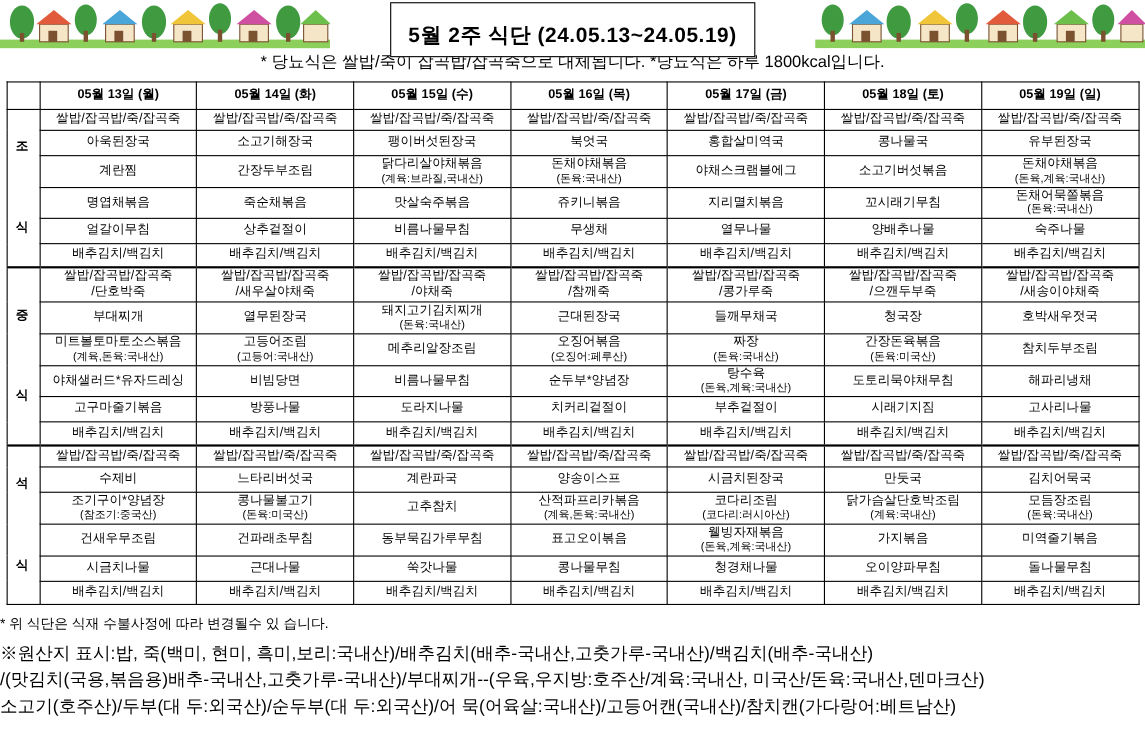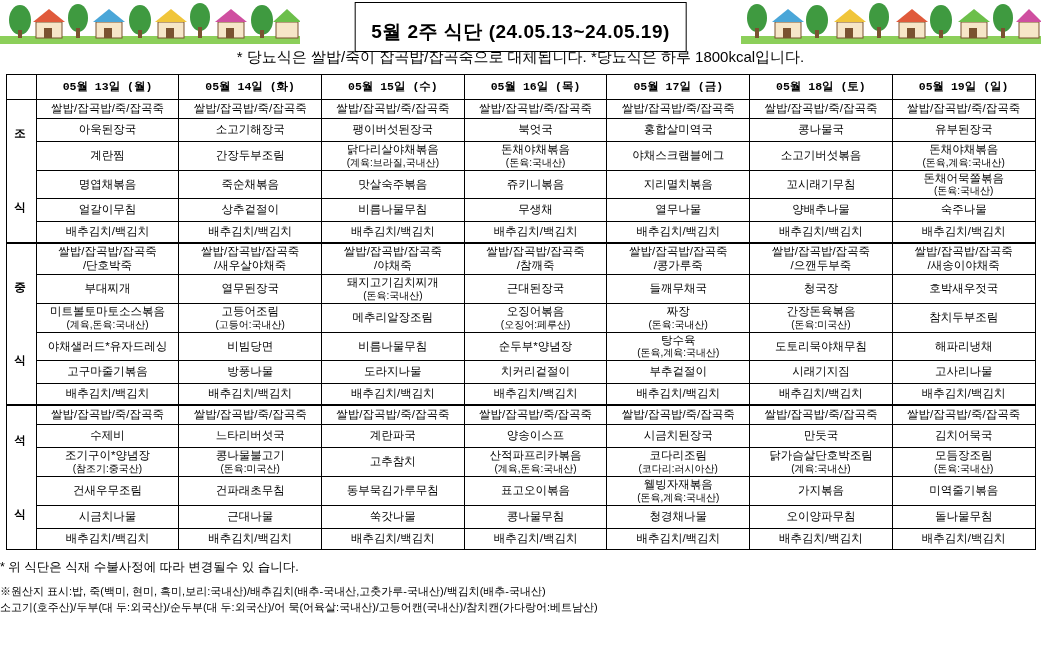--- a/index.html
+++ b/index.html
@@ -41,37 +41,37 @@
     table-layout:fixed;
   }
   table.menu td,table.menu th{
     border:1px solid #000;
     text-align:center;
     vertical-align:middle;
     font-size:11.5px;
     padding:1px 1px;
     line-height:1.2;
   }
-  th.dayhdr{font-size:13px;font-weight:bold;height:22px;font-family:Liberation Mono, monospace;}
+  th.dayhdr{font-size:13px;font-weight:bold;height:22px;}
   td.mealcol{
     width:28px;font-size:14px;font-weight:bold;letter-spacing:2px;
   }
   td.rice{font-size:11px;height:16px;}
   td.item{height:20px;}
   td.kimchi{height:18px;}
   .sub{font-size:10px;}
   .thickt{border-top:2px solid #000 !important;}
 
   .footer{
     margin-top:8px;
     text-align:left;
     font-size:12.5px;
     line-height:1.5;
   }
-  .footer .small{font-size:11px;}
+  .footer .small{font-size:16px;}
   .footer div{white-space:nowrap;}
 </style>
 </head>
 <body>
 
 <div class="page">
 
   <div class="topstrip">
     <div class="deco left">
       <svg width="300" height="44" viewBox="0 0 300 44">
@@ -579,16 +579,17 @@
           <td class="kimchi">배추김치/백김치</td>
           <td class="kimchi">배추김치/백김치</td>
           <td class="kimchi">배추김치/백김치</td>
         </tr>
       </tbody>
   </table>
 
   <div class="footer">
     <div>*  위 식단은 식재 수불사정에 따라 변경될수 있 습니다.</div>
     <div class="small" style="margin-top:6px">※원산지 표시:밥, 죽(백미, 현미, 흑미,보리:국내산)/배추김치(배추-국내산,고춧가루-국내산)/백김치(배추-국내산)</div>
+    <div class="small">/(맛김치(국용,볶음용)배추-국내산,고춧가루-국내산)/부대찌개--(우육,우지방:호주산/계육:국내산, 미국산/돈육:국내산,덴마크산)</div>
     <div class="small">소고기(호주산)/두부(대 두:외국산)/순두부(대 두:외국산)/어 묵(어육살:국내산)/고등어캔(국내산)/참치캔(가다랑어:베트남산)</div>
   </div>
 
 </div>
 
 </body></html>

